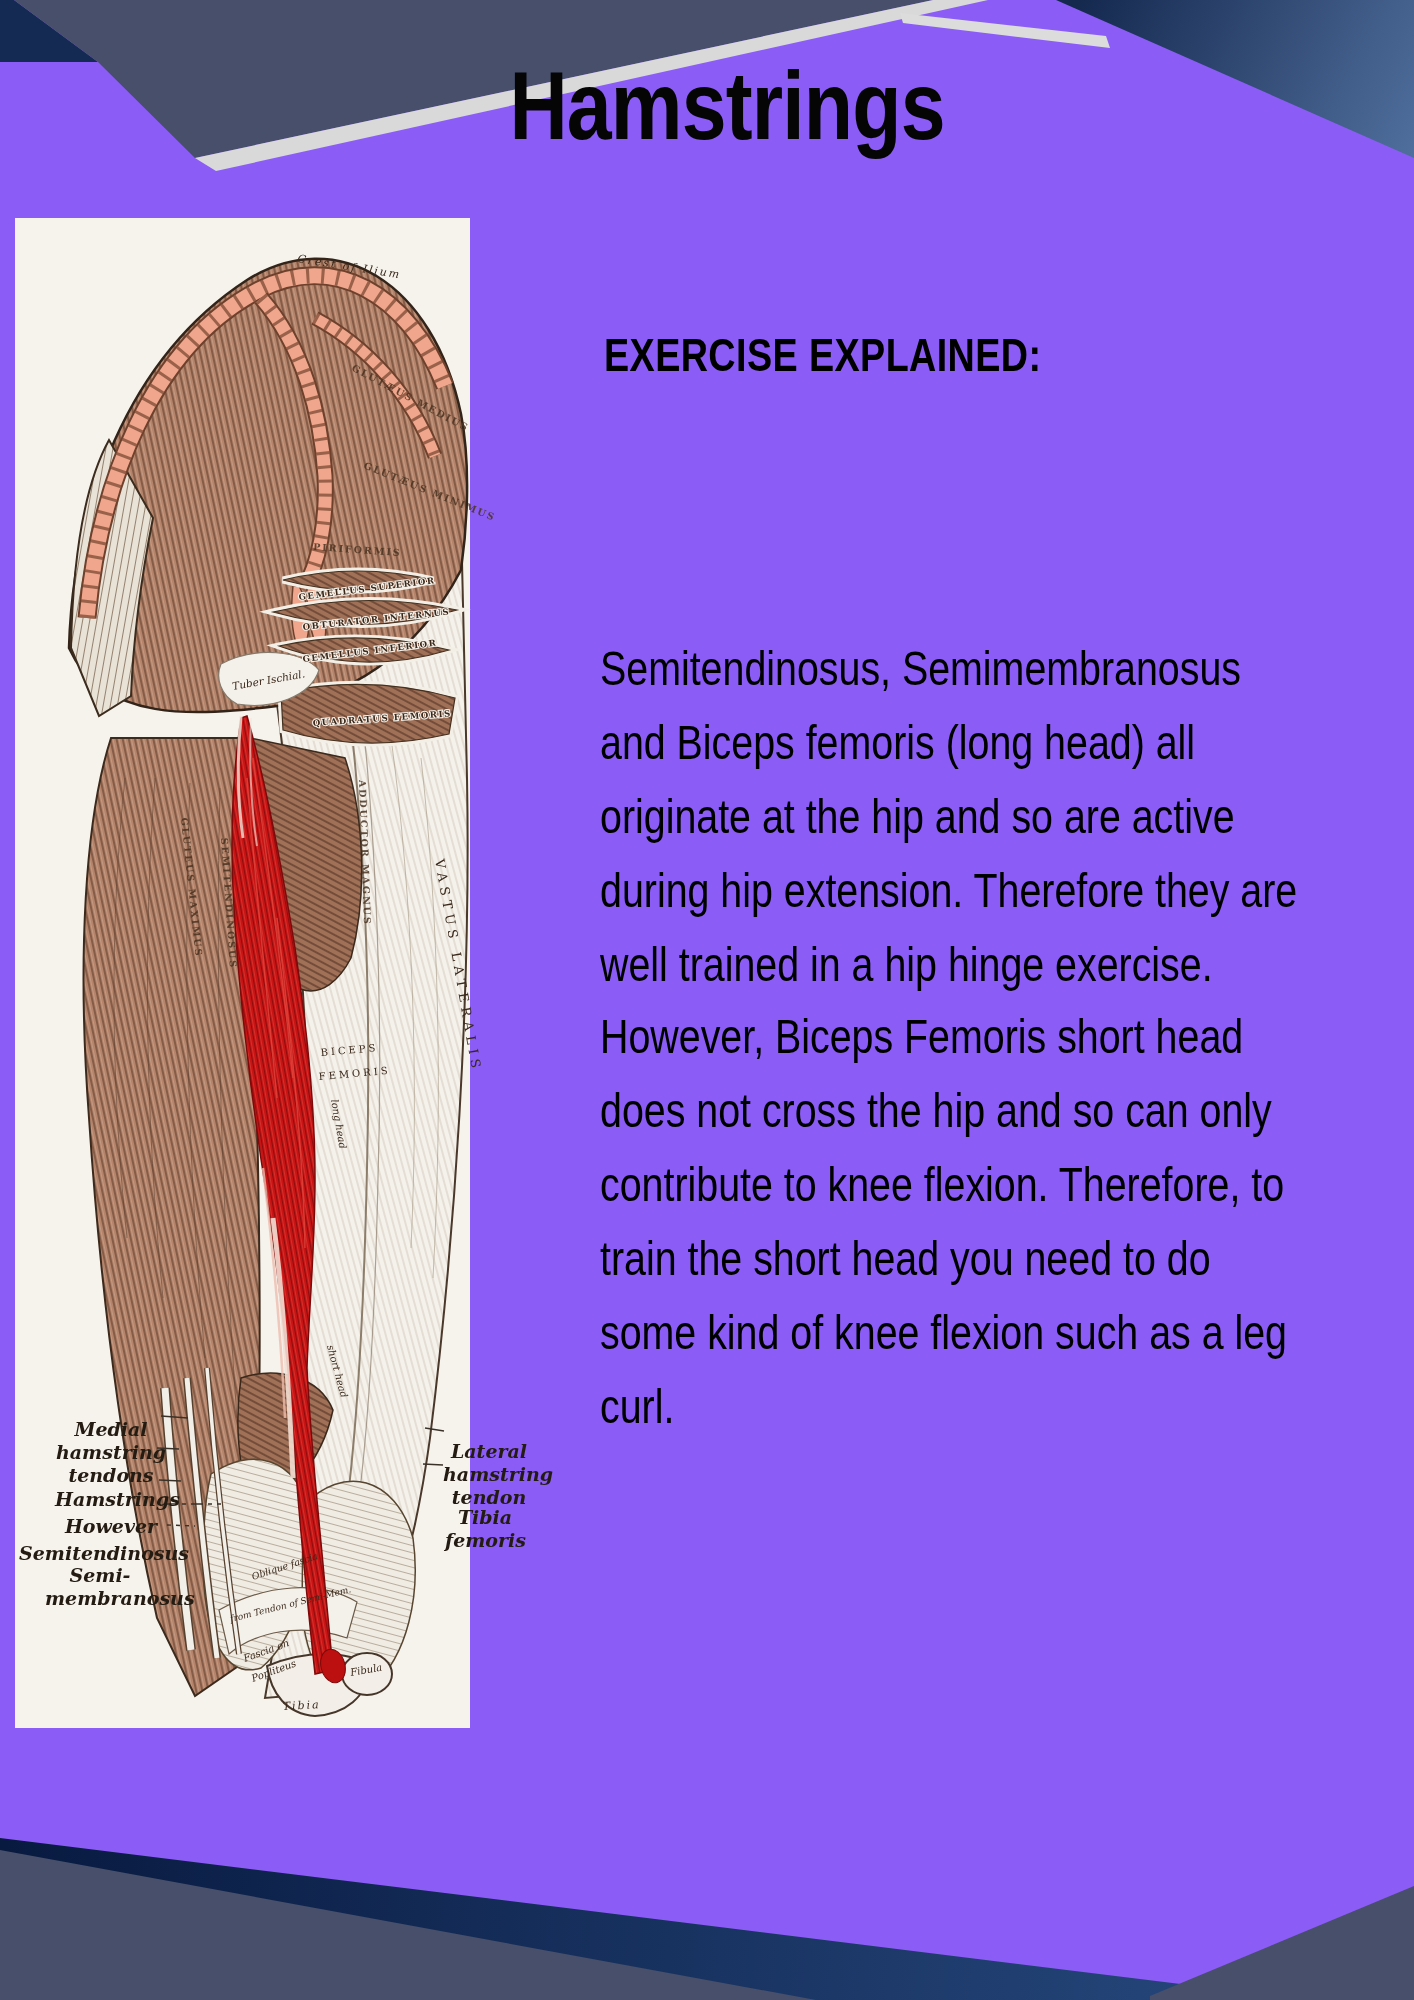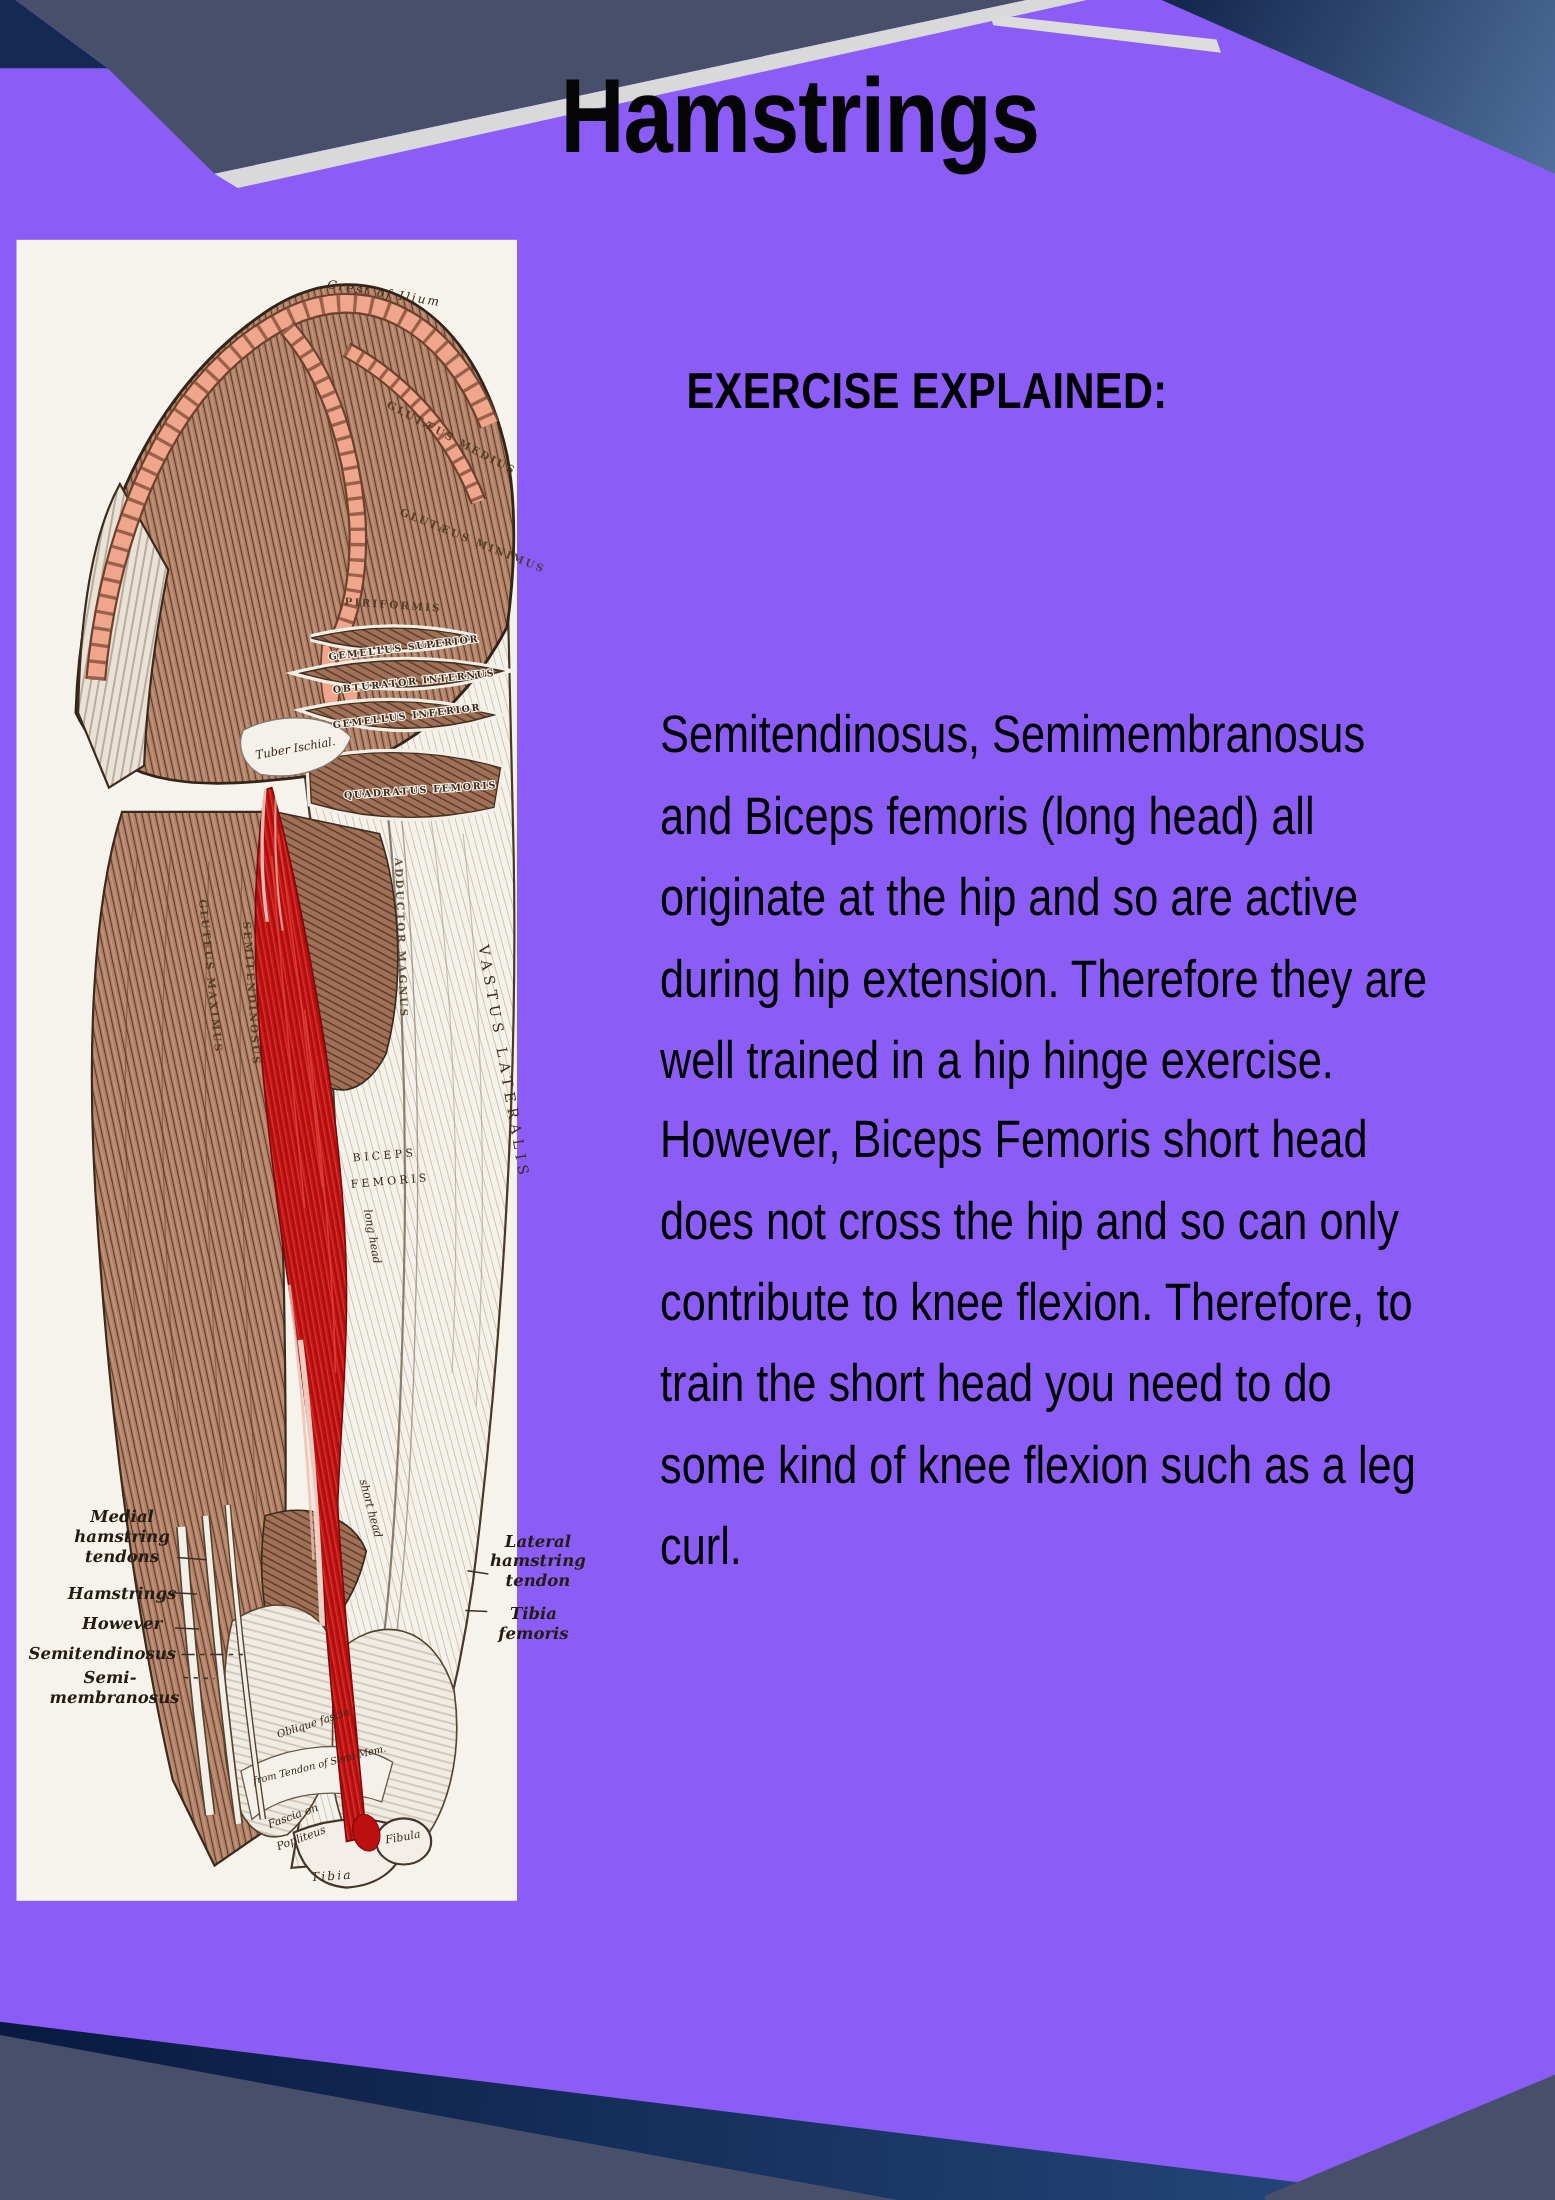--- a/index.html
+++ b/index.html
@@ -10,33 +10,33 @@
 
   
   .titlewrap{position:absolute;left:40px;top:56px;width:1374px;text-align:center;}
   .title{display:inline-block;transform:scaleX(.84);transform-origin:50% 50%;
          font-weight:800;font-size:96px;line-height:1.05;letter-spacing:-1px;color:#050505;}
   .subwrap{position:absolute;left:40px;top:184px;width:1374px;text-align:center;}
   .subtitle{display:inline-block;transform:scaleX(.84);transform-origin:50% 50%;
             font-size:36px;color:#0c0c0c;}
 
   
-  .heading{position:absolute;left:624px;top:328px;white-space:nowrap;text-decoration:underline;}
+  .heading{position:absolute;left:604px;top:328px;white-space:nowrap;text-decoration:underline;}
   .heading>span{display:inline-block;transform:scaleX(.82);transform-origin:0 50%;
             font-weight:700;font-size:46px;letter-spacing:.5px;color:#000;}
   .para{position:absolute;left:600px;}
   .para .ln{white-space:nowrap;font-size:48px;line-height:74px;color:#000;
             transform:scaleX(.82);transform-origin:0 50%;}
   .p1{top:436px;} .p2{top:632px;} .p3{top:1000px;}
 
   
   .anatomy{position:absolute;left:15px;top:218px;width:455px;height:1510px;margin:0;}
   .anatomy svg{position:absolute;left:0;top:0;overflow:visible;}
   .figlabel{position:absolute;font-family:"DejaVu Serif",serif;font-style:italic;font-weight:600;
-            font-size:15px;line-height:1.2;color:#241c12;text-align:center;}
+            font-size:19px;line-height:1.2;color:#241c12;text-align:center;margin-top:48px;}
   .eng{font-family:"DejaVu Serif",serif;fill:#3a281a;}
   .engc{letter-spacing:1.6px;font-size:8.6px;font-weight:700;
         paint-order:stroke;stroke:#f4efe7;stroke-width:2.2px;}
   .engc2{letter-spacing:2px;font-size:9.5px;font-weight:700;fill:#4a3321;opacity:.85;}
   .engi{font-style:italic;}
   .ptr{stroke:#3a3128;stroke-width:1.4;fill:none;}
 </style>
 </head>
 <body>
 

